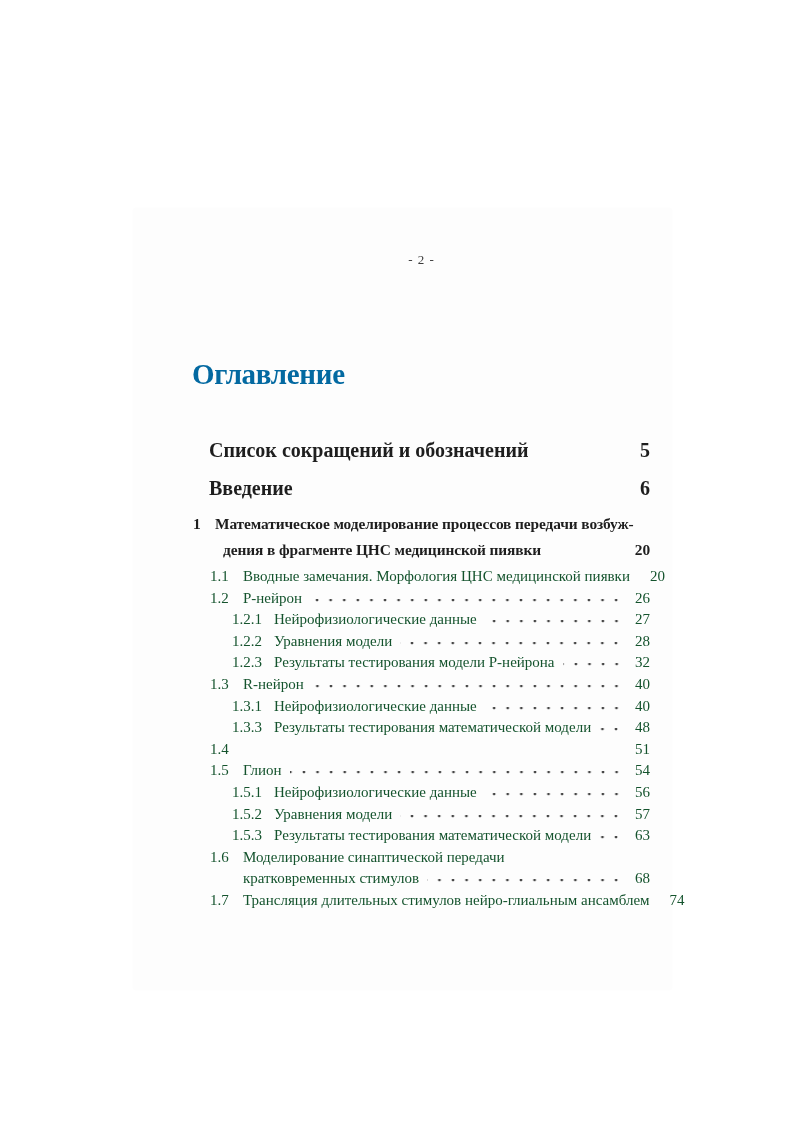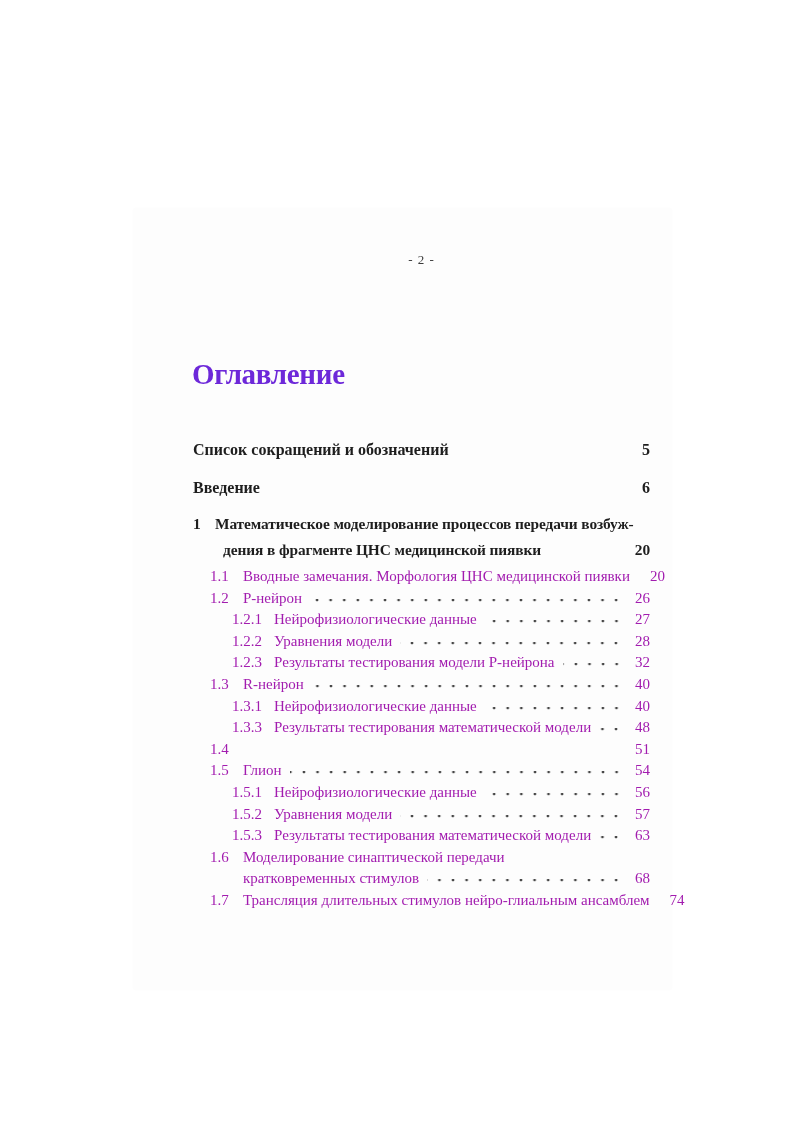--- a/index.html
+++ b/index.html
@@ -34,55 +34,56 @@
     letter-spacing: 1px;
     color: #3a3a3a;
   }
   .toc-title {
     position: absolute;
     left: 59px;
     top: 150px;
     font-size: 29px;
     font-weight: 700;
     letter-spacing: -0.3px;
-    color: #6d28d9;
+    color: #0369a1;
   }
   .toc-list {
     position: absolute;
     left: 60px;
     top: 232px;
     width: 457px;
   }
   .row {
     display: flex;
     align-items: baseline;
     font-size: 15px;
     line-height: 21.6px;
-    color: #a21caf;
+    color: #14532d;
   }
   .num { flex: 0 0 auto; }
   .label { flex: 0 0 auto; white-space: nowrap; }
   .leader {
     flex: 1 1 0;
     min-width: 0;
     height: 4px;
     margin: 0 3px 0 8px;
     background-image: radial-gradient(circle, #474747 1.1px, rgba(0,0,0,0) 1.7px);
     background-size: 13.6px 4px;
     background-repeat: repeat-x;
     background-position: right 0 bottom 1px;
   }
   .leader.no-dots { background-image: none; }
   .pg { flex: 0 0 24px; text-align: right; }
 
   .fm {
     font-weight: 700;
-    font-size: 16px;
+    font-size: 20px;
     line-height: 20px;
     color: #1e1e1e;
+    margin-left: 16px;
   }
   .gap-a { margin-bottom: 18px; }
   .gap-b { margin-bottom: 13px; gap: 14px; }
 
   .chapter-block { margin-bottom: 3px; }
   .chapter-block .row {
     font-weight: 700;
     font-size: 15.4px;
     line-height: 26px;
     color: #1e1e1e;

